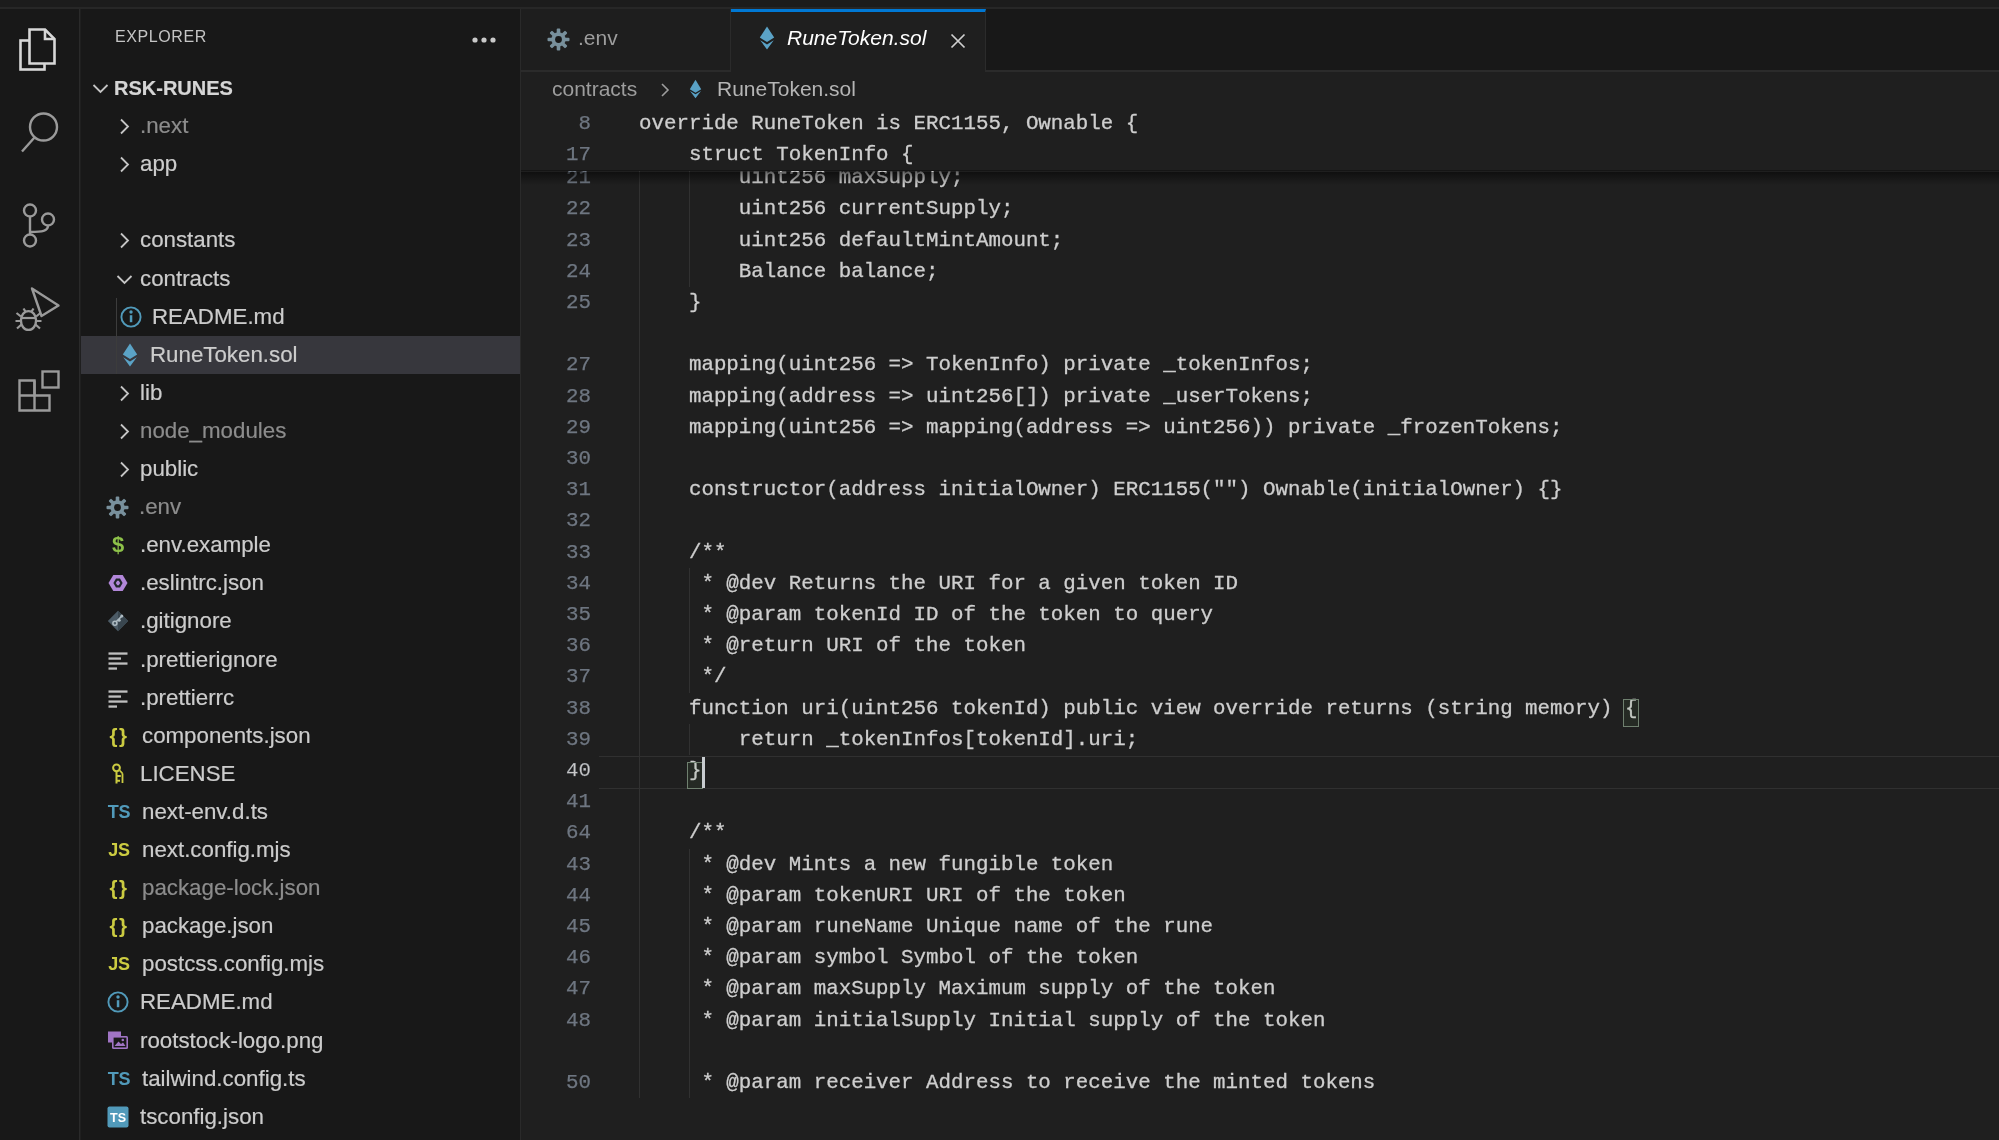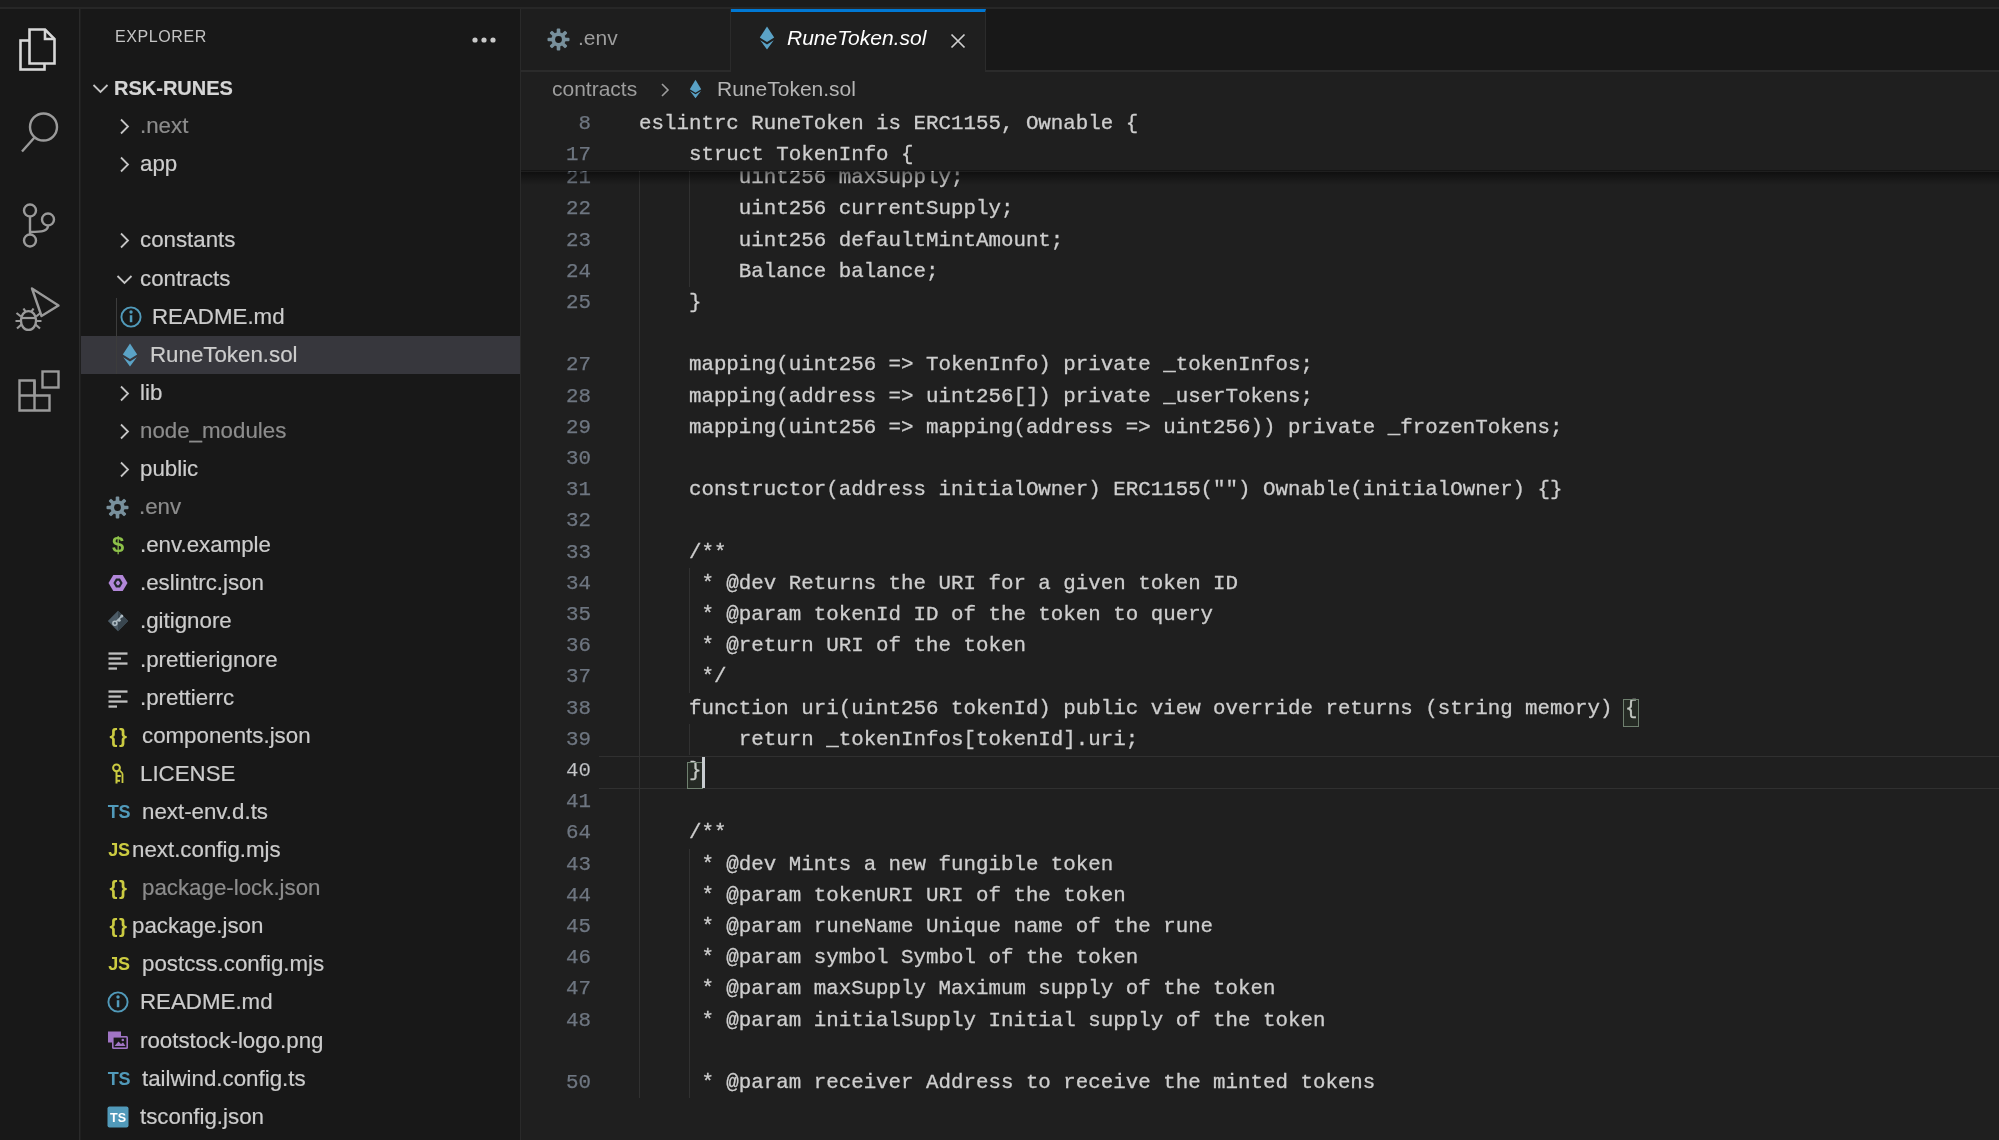--- a/index.html
+++ b/index.html
@@ -241,31 +241,31 @@
       <span class="lbl" style="margin-left:10px">LICENSE</span>
 </div>
 <div class="row" style="top:783.9px">
 <div style="width:25px"></div>
       <span style="flex:none;width:26px;text-align:center;color:#519aba;font-weight:bold;font-size:18px;line-height:22px;letter-spacing:-.3px">TS</span>
       <span class="lbl" style="margin-left:10px">next-env.d.ts</span>
 </div>
 <div class="row" style="top:822.0px">
 <div style="width:25px"></div>
       <span style="flex:none;width:26px;text-align:center;color:#cbcb41;font-weight:bold;font-size:18px;line-height:22px;letter-spacing:-.3px">JS</span>
-      <span class="lbl" style="margin-left:0">next.config.mjs</span>
+      <span class="lbl" style="margin-left:10px">next.config.mjs</span>
 </div>
 <div class="row" style="top:860.1px">
 <div style="width:25px"></div>
       <span style="flex:none;width:26px;text-align:center;color:#cbcb41;font-weight:600;font-size:20.5px;line-height:22px;letter-spacing:1.5px">{}</span>
       <span class="lbl dim" style="margin-left:10px">package-lock.json</span>
 </div>
 <div class="row" style="top:898.2px">
 <div style="width:25px"></div>
       <span style="flex:none;width:26px;text-align:center;color:#cbcb41;font-weight:600;font-size:20.5px;line-height:22px;letter-spacing:1.5px">{}</span>
-      <span class="lbl" style="">package.json</span>
+      <span class="lbl" style="margin-left:10px">package.json</span>
 </div>
 <div class="row" style="top:936.3px">
 <div style="width:25px"></div>
       <span style="flex:none;width:26px;text-align:center;color:#cbcb41;font-weight:bold;font-size:18px;line-height:22px;letter-spacing:-.3px">JS</span>
       <span class="lbl" style="margin-left:10px">postcss.config.mjs</span>
 </div>
 <div class="row" style="top:974.4px">
 <div style="width:25px"></div>
       <svg width="24" height="24" viewBox="0 0 24 24" style="flex:none">
         <circle cx="12" cy="12" r="9.6" fill="none" stroke="#519aba" stroke-width="1.9"></circle>
@@ -461,20 +461,20 @@
       <span class="ct">     * @param initialSupply Initial supply of the token</span>
     </div>
 <div class="cl" style="top:1058.0px">
       <span class="ln" style="">50</span>
       <span class="ct">     * @param receiver Address to receive the minted tokens</span>
     </div>
 <div id="cursor"></div>
 <div id="sticky">
 <div class="cl" style="top:0.0px">
         <span class="ln">8</span>
-        <span class="ct">eslintrc RuneToken is ERC1155, Ownable {</span>
+        <span class="ct">override RuneToken is ERC1155, Ownable {</span>
       </div>
 <div class="cl" style="top:31.0px">
         <span class="ln">17</span>
         <span class="ct">    struct TokenInfo {</span>
       </div>
 </div>
 <div id="stickyshadow"></div>
 </div>
 </body></html>

